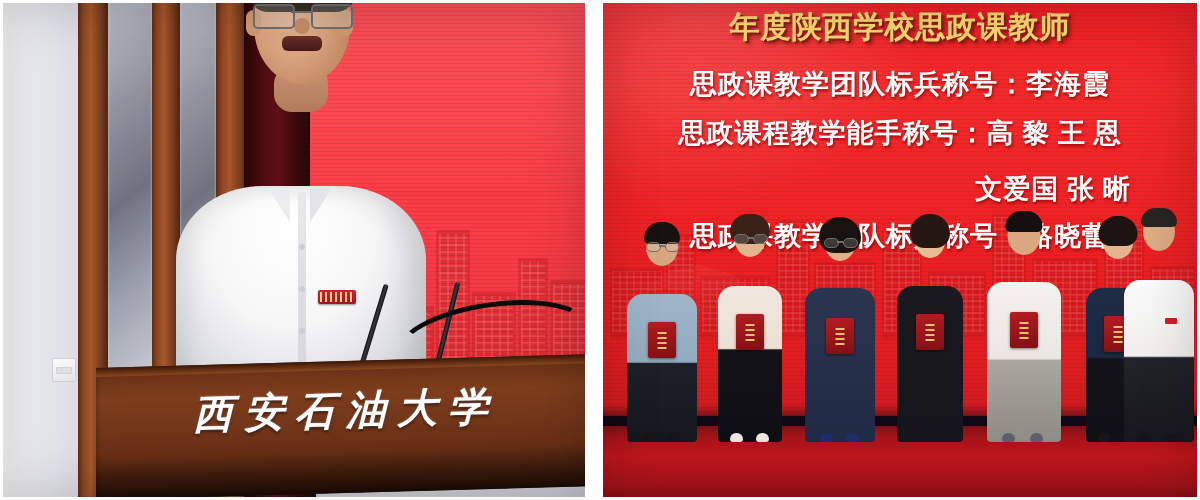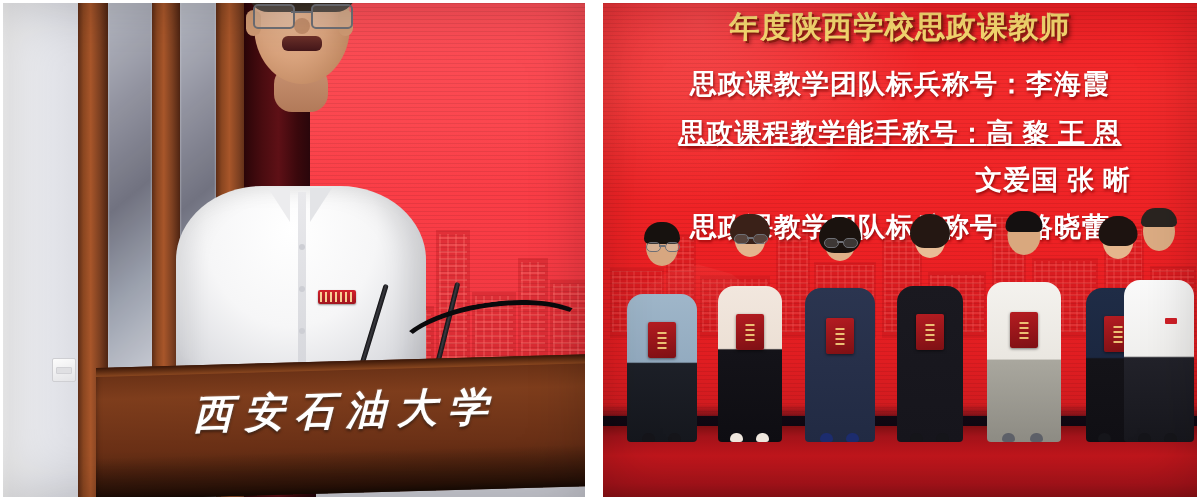--- a/index.html
+++ b/index.html
@@ -131,22 +131,22 @@
 
   .rtext{position:absolute;left:0;right:0;top:0;text-align:center;}
   .tline{font-family:"Liberation Serif","DejaVu Serif",serif;font-weight:700;white-space:nowrap;}
   .title1,.title2{color:#f5d76e;font-size:30px;letter-spacing:1px;
     text-shadow:2px 2px 0 #8c1c12, 3px 3px 4px rgba(60,0,0,.6), 0 0 1px #fff4b8;}
   .title1{margin-top:38px;}
   .title2{margin-top:7px;}
   .wline{color:#ffffff;font-size:27px;letter-spacing:1px;
     text-shadow:1px 2px 3px rgba(120,0,0,.75);}
   .w1{margin-top:18px;}
-  .w2{margin-top:13px;text-decoration:underline;}
-  .w3{margin-top:11px;}
+  .w2{margin-top:13px;}
+  .w3{margin-top:20px;}
   .w4{margin-top:11px;}
   .w3 .lead,.w4 .lead{visibility:hidden;}
   .w3 .vis{margin-left:-2px;}
 
   
   .stagefloor{position:absolute;left:0;right:0;bottom:0;height:74px;
     background:linear-gradient(180deg,#7e0f12 0%,#a3131a 14%,#c0161c 40%,#a8131a 78%,#8b1015 100%);}
   .stagedark{position:absolute;left:0;right:0;bottom:70px;height:26px;
     background:linear-gradient(180deg,rgba(10,4,10,.0),rgba(14,6,16,.92));}
   .stagedark2{position:absolute;left:0;right:0;bottom:62px;height:22px;background:#120a14;}

